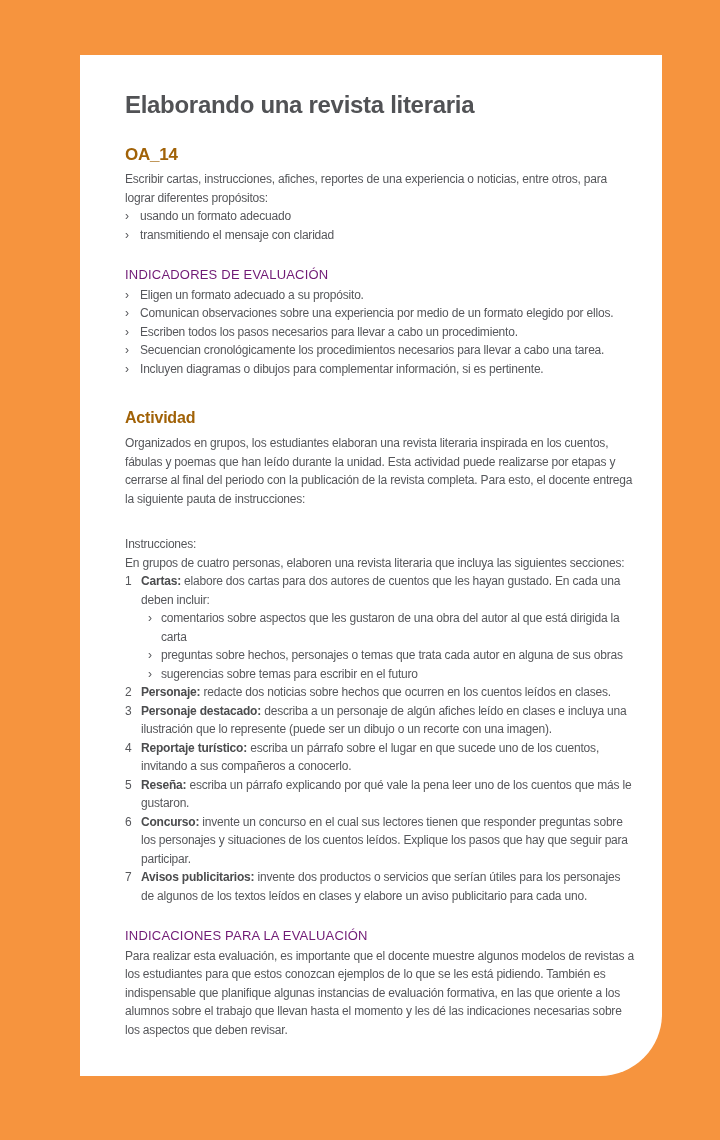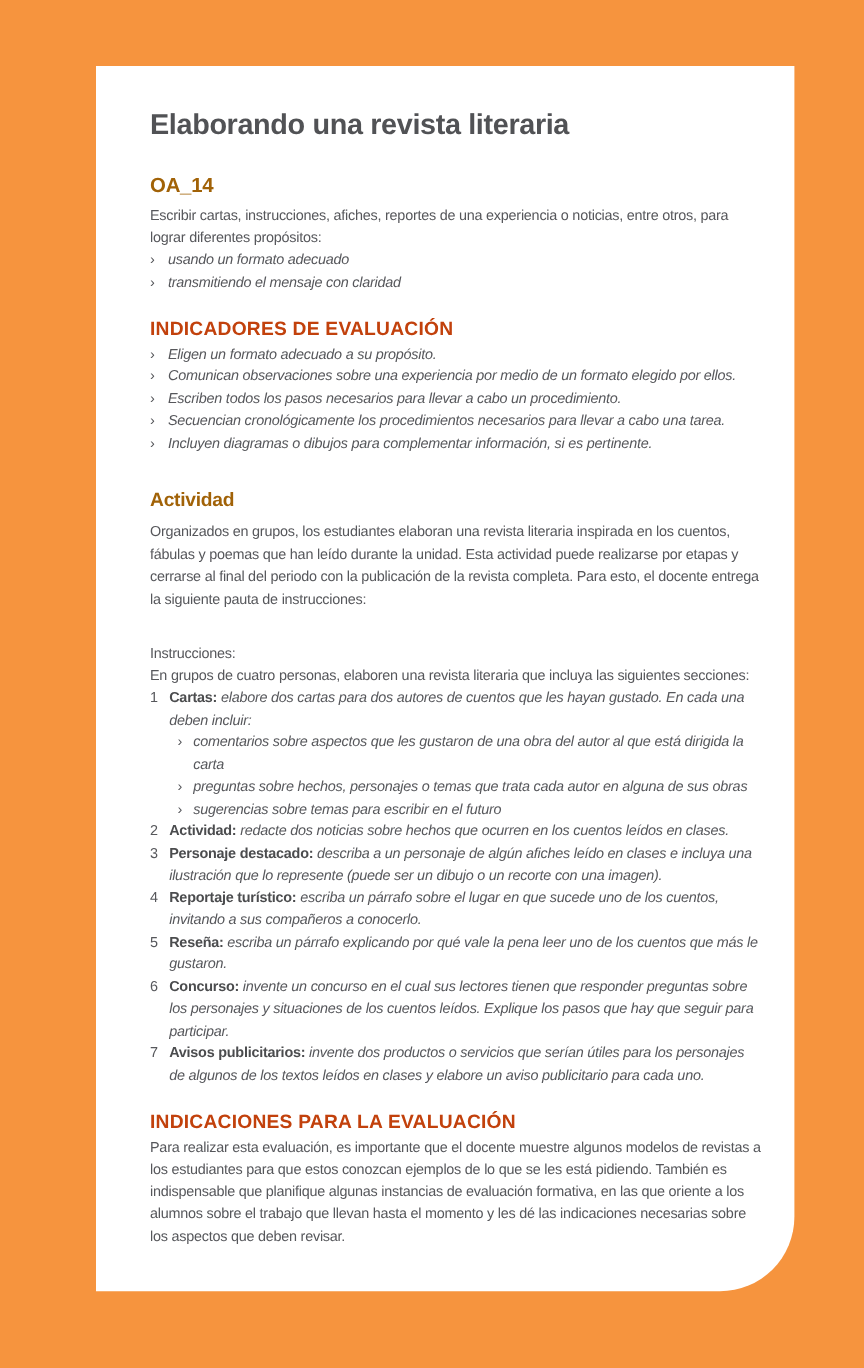--- a/index.html
+++ b/index.html
@@ -21,29 +21,29 @@
   }
   h1 {
     font-size:24px; line-height:28px; font-weight:bold;
     color:#515255; letter-spacing:-0.3px;
     margin:0 0 26px 0;
   }
   h2 { font-weight:bold; color:#a16207; margin:0; }
   .h2-oa  { font-size:17px; line-height:20px; margin:0 0 5px 0; }
   .h2-act { font-size:16px; line-height:22px; margin:29px 0 5px 0; }
   h3 {
-    font-size:16px; line-height:18.5px; font-weight:bold;
-    color:#c2410c; letter-spacing:0.2px;
+    font-size:13px; line-height:18.5px; font-weight:normal;
+    color:#701a75; letter-spacing:0.2px;
     margin:22px 0 1px 0;
   }
   p { margin:0; }
   .instr-label { margin-top:27px; }
   .brow { display:flex; }
   .chev { width:15px; flex:none; }
-  .bt   { flex:1;font-style:italic; }
+  .bt   { flex:1; }
   .nrow { display:flex; }
   .num  { width:16px; flex:none; }
   .nbody{ flex:1; }
   .lbl  { font-weight:bold; color:#4B4C4E; }
   .subs { margin-left:7px; }
   .subs .chev { width:13px; }
 </style>
 </head>
 <body>
 
@@ -125,21 +125,21 @@
                   <span class="chev">›</span>
                   <span class="bt">sugerencias sobre temas para escribir en el futuro</span>
                 </div>
               </div>
             </div>
           </div>
 
           <div class="nrow">
             <span class="num">2</span>
             <div class="nbody">
-              <span class="lbl">Actividad:</span>
+              <span class="lbl">Personaje:</span>
               <span class="bt">redacte dos noticias sobre hechos que ocurren en los cuentos leídos en clases.</span>
               <div class="subs"></div>
             </div>
           </div>
 
           <div class="nrow">
             <span class="num">3</span>
             <div class="nbody">
               <span class="lbl">Personaje destacado:</span>
               <span class="bt">describa a un personaje de algún afiches leído en clases e incluya una ilustración que lo represente (puede ser un dibujo o un recorte con una imagen).</span>

